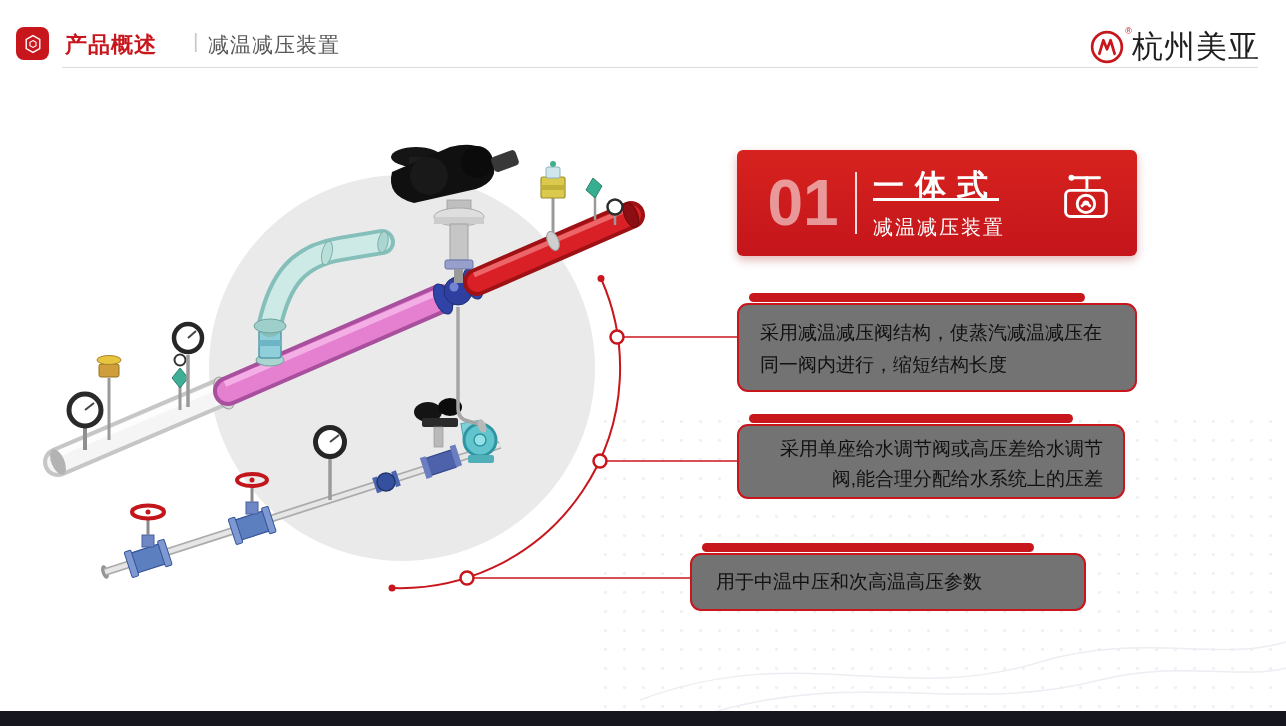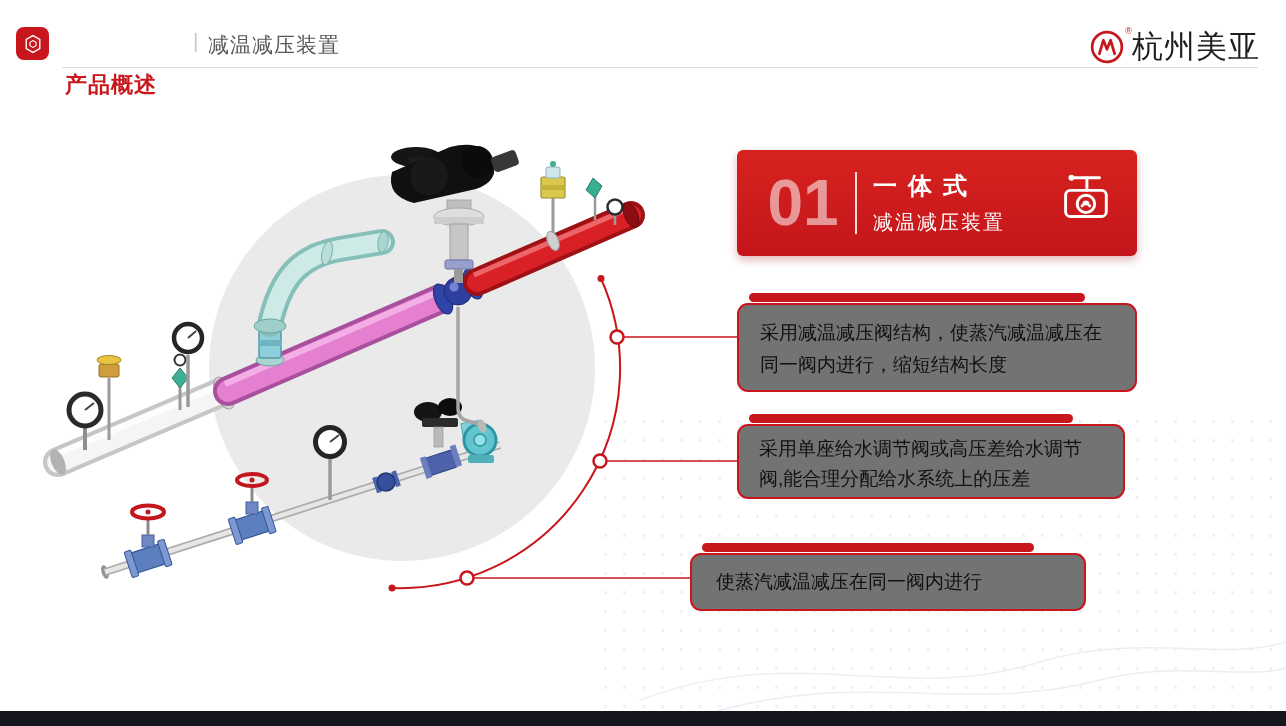--- a/index.html
+++ b/index.html
@@ -11,21 +11,21 @@
   .bg-dots{
     position:absolute;right:0;bottom:14px;width:690px;height:300px;
     background-image:radial-gradient(#dfdfe8 1.4px, transparent 1.6px);
     background-size:19px 19px;opacity:.45;z-index:0;
   }
   
   .hdr-icon{
     position:absolute;left:16px;top:27px;width:33px;height:33px;border-radius:8px;
     background:var(--accent,#c8161d);display:flex;align-items:center;justify-content:center;z-index:4;
   }
-  .hdr-title{position:absolute;left:65px;top:30px;font-size:22px;font-weight:bold;color:var(--accent,#c8161d);z-index:4;letter-spacing:1px;margin-top:40px;}
+  .hdr-title{position:absolute;left:65px;top:30px;font-size:22px;font-weight:bold;color:var(--accent,#c8161d);z-index:4;letter-spacing:1px;}
   .hdr-sep{position:absolute;left:193px;top:29px;font-size:21px;color:#c9c9c9;z-index:4;font-weight:300;}
   .hdr-sub{position:absolute;left:208px;top:31px;font-size:21px;color:#595959;z-index:4;letter-spacing:1px;}
   .hdr-line{position:absolute;left:62px;top:67px;width:1196px;height:1px;background:#dcdcdc;z-index:4;}
   .brand{position:absolute;right:26px;top:26px;display:flex;align-items:center;gap:7px;z-index:4;}
   .brand-mark{position:relative;width:36px;height:36px;}
   .brand-reg{position:absolute;top:-3px;right:-7px;font-size:9px;color:var(--accent,#c8161d);}
   .brand-name{font-size:31px;color:#1f1f1f;letter-spacing:1px;}
   
   .equipment{position:absolute;left:30px;top:110px;z-index:1;}
   
@@ -41,34 +41,34 @@
     background:linear-gradient(180deg,#d7231f, var(--banner_red,#c4151b));
     box-shadow:0 4px 10px rgba(160,15,20,.30);
     display:flex;align-items:center;padding:0 22px;box-sizing:border-box;z-index:3;
   }
   .banner-number{
     width:88px;text-align:center;font-size:64px;font-weight:800;
     color:rgba(255,255,255,.55);line-height:1;
   }
   .banner-divider{width:2px;height:62px;background:rgba(255,255,255,.85);margin:0 16px 0 8px;}
   .banner-texts{display:flex;flex-direction:column;}
-  .banner-title{font-size:24px;font-weight:bold;color:#fff;letter-spacing:11px;}
+  .banner-title{font-size:31px;font-weight:bold;color:#fff;letter-spacing:11px;text-decoration:underline;}
   .banner-sub{font-size:20px;color:#fff;margin-top:7px;letter-spacing:2px;}
   .banner-icon{margin-left:auto;}
   
   .callout{
     position:absolute;background:#737373;border:2px solid var(--accent,#c8161d);border-radius:11px;
     box-sizing:border-box;z-index:3;font-size:19px;color:#111;
   }
   .callout::before{
     content:"";position:absolute;top:-12px;height:9px;border-radius:5px;
     background:var(--accent,#c8161d);left:10px;right:50px;
   }
   .callout-1{left:737px;top:303px;width:400px;height:89px;padding:12px 21px;line-height:32px;}
-  .callout-2{left:737px;top:424px;width:388px;height:75px;padding:8px 20px;line-height:30px;}
+  .callout-2{left:737px;top:424px;width:388px;height:75px;padding:8px 20px;line-height:30px;text-align:right;}
   .callout-3{left:690px;top:553px;width:396px;height:58px;display:flex;align-items:center;padding:0 24px;}
   
   .footer{position:absolute;left:0;bottom:0;width:1286px;height:15px;background:var(--footer,#16161e);z-index:5;}
 </style>
 </head>
 <body>
 
 <div class="page">
 
   <div class="bg-dots"></div>
@@ -255,18 +255,18 @@
     </div>
   </div>
 
   <div class="callout callout-1">
     <span>采用减温减压阀结构，使蒸汽减温减压在同一阀内进行，缩短结构长度</span>
   </div>
   <div class="callout callout-2">
     <span>采用单座给水调节阀或高压差给水调节阀,能合理分配给水系统上的压差</span>
   </div>
   <div class="callout callout-3">
-    <span>使蒸汽减温减压在同一阀内进行</span>
+    <span>用于中温中压和次高温高压参数</span>
   </div>
 
   <div class="footer"></div>
 
 </div>
 
 </body></html>

